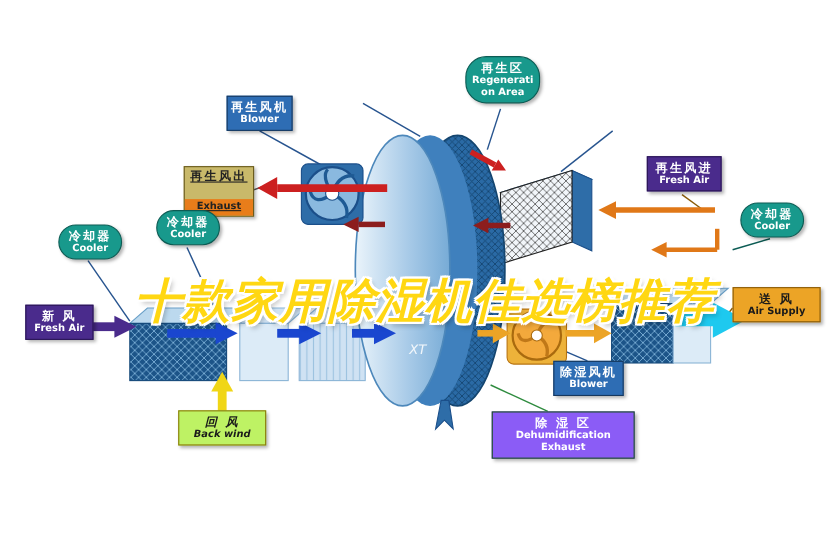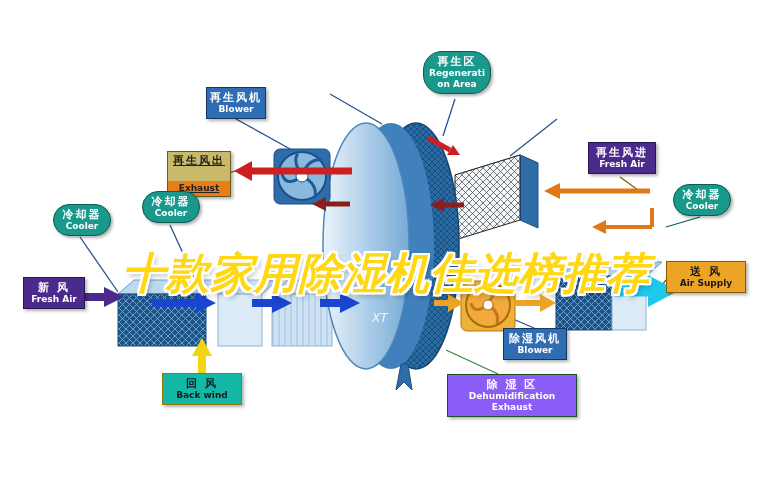--- a/index.html
+++ b/index.html
@@ -7,21 +7,21 @@
          font-family:"DejaVu Sans","Liberation Sans",sans-serif;}
   svg.layer{position:absolute;left:0;top:0;z-index:1;}
   .lbl{position:absolute;z-index:3;text-align:center;border:1px solid rgba(20,40,70,.45);
        box-shadow:2px 2px 3px rgba(0,0,0,.3);padding:3px 2px;line-height:1.2;box-sizing:border-box;}
   .lbl .zh{font-size:11px;font-weight:700;letter-spacing:2px;white-space:nowrap;}
   .lbl .en{font-size:9px;font-weight:700;word-wrap:break-word;}
   .c-blue{background:#2e6db4;color:#fff;border-color:#16385f;}
   .c-teal{background:#18998c;color:#fff;border-color:#0c5c54;border-radius:19px;}
   .c-purple{background:#4a2b8c;color:#fff;border-color:#2a1655;}
   .c-amber{background:#eca426;color:#1a1a1a;border-color:#8a5c08;}
-  .c-yellow{background:#14b8a6;color:#1a1a1a;border-color:#8a7a08;}
+  .c-yellow{background:#bef264;color:#1a1a1a;border-color:#8a7a08;font-style:italic;}
   .c-green{background:#8b5cf6;color:#fff;border-color:#1a5224;}
   .lbl-exhaust{padding:0;background:#c9b96a;color:#222;border-color:#6b5c1e;text-decoration:underline;}
   .lbl-exhaust .zh{display:block;padding:2px 4px;}
   .lbl-exhaust .en{display:block;background:#e87d1a;padding:2px 4px;margin-top:12px;}
   .breakall .en{word-break:break-all;}
   .title{position:absolute;z-index:5;left:108px;top:219px;width:556px;text-align:center;
          font-size:43px;font-weight:bold;font-style:italic;letter-spacing:1px;color:#ffd712;
          white-space:nowrap;
          text-shadow:-2px -2px 0 #fff,0 -2px 0 #fff,2px -2px 0 #fff,-2px 0 0 #fff,2px 0 0 #fff,
                      -2px 2px 0 #fff,0 2px 0 #fff,2px 2px 0 #fff,3px 4px 5px rgba(0,0,0,.25);margin-top:26px;}

